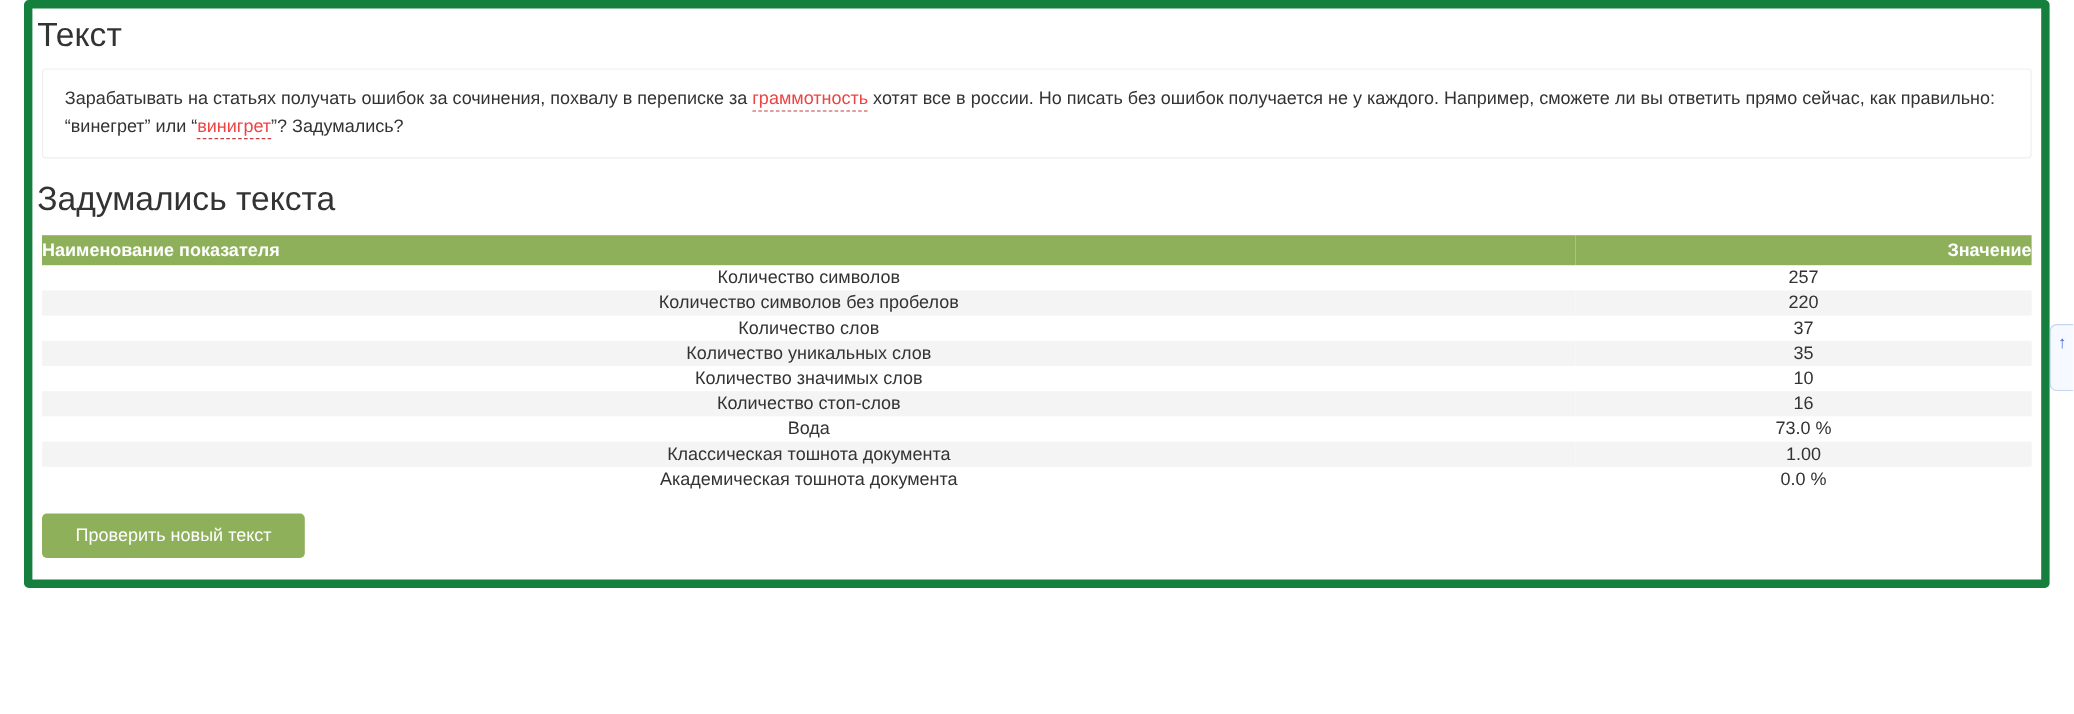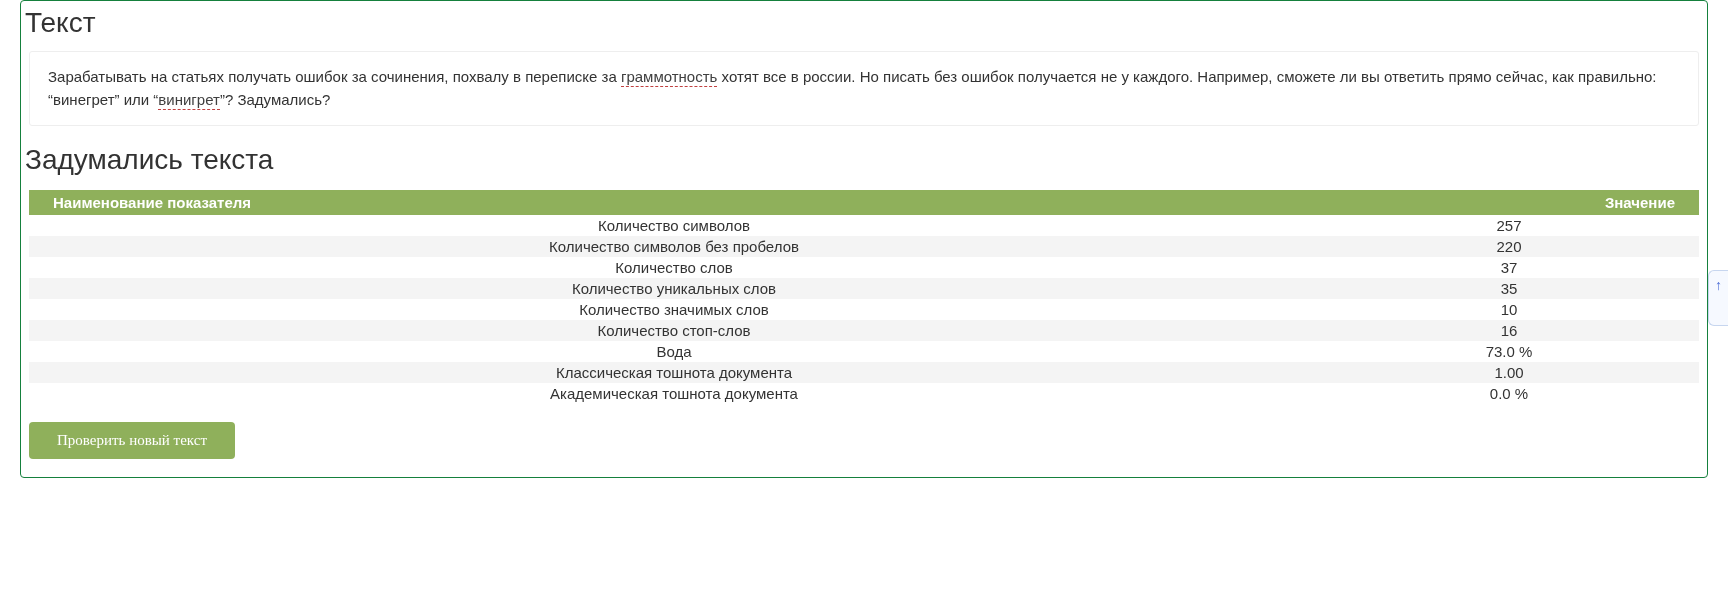--- a/index.html
+++ b/index.html
@@ -4,41 +4,41 @@
   <style>
     * { box-sizing: border-box; margin: 0; padding: 0; }
     body {
       font-family: "Trebuchet MS", "Lucida Sans Unicode", "Lucida Grande", sans-serif;
       font-size: 15px;
       color: #333;
       background: #fff;
       padding: 0 20px 20px 20px;
     }
     .panel {
-      border: 1px solid #15803d;
+      border: 7px solid #15803d;
       border-radius: 4px;
       padding: 0 0 18px 0;
       position: relative;
     }
     h2 {
       font-size: 28px;
       font-weight: normal;
       color: #333;
       margin: 6px 0 12px 4px;
     }
     .text-box {
       border: 1px solid #eee;
       border-radius: 3px;
       padding: 14px 18px;
       margin: 0 8px;
       line-height: 1.5;
       font-size: 15px;
     }
     .spell-error {
-      color: #404040;
+      color: #ef4444;
       border: 1px dashed #c04040;
       border-top: none;
       border-left: none;
       border-right: none;
       padding-bottom: 1px;
     }
     .stats-heading {
       font-size: 28px;
       font-weight: normal;
       color: #333;
@@ -48,42 +48,42 @@
       width: calc(100% - 16px);
       margin: 0 8px;
       border-collapse: collapse;
       font-size: 15px;
     }
     thead th {
       background: #8fb05b;
       color: #fff;
       font-weight: bold;
       text-align: left;
-      padding: 4px 24px;
+      padding: 4px 0;
     }
     thead th.value-col {
       text-align: right;
       width: 380px;
     }
     tbody td {
       padding: 2px 8px;
       text-align: center;
     }
     tbody tr:nth-child(even) td {
       background: #f4f4f4;
     }
     .btn {
       display: inline-block;
       background: #8fb05b;
       color: #fff;
       border: none;
       border-radius: 4px;
       padding: 10px 28px;
       font-size: 15px;
-      font-family: Liberation Serif, serif;
+      font-family: Liberation Sans, sans-serif;
       cursor: pointer;
       margin: 18px 0 0 8px;
     }
     .scroll-hint {
       position: fixed;
       right: 0;
       top: 50%;
       transform: translateY(-50%);
       width: 20px;
       height: 56px;

